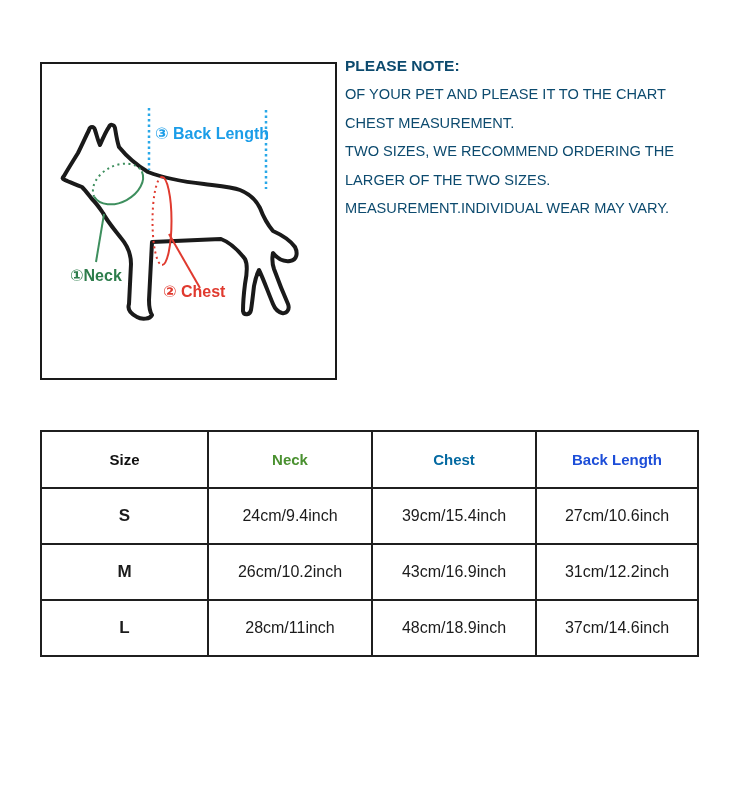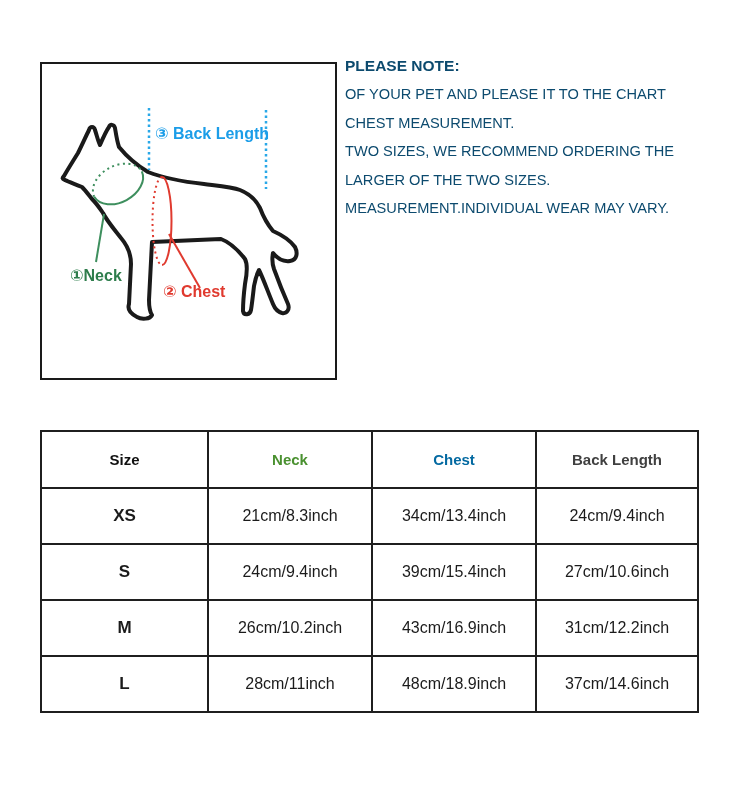--- a/index.html
+++ b/index.html
@@ -114,27 +114,21 @@
         <col style="width:167px">
         <col style="width:164px">
         <col style="width:164px">
         <col style="width:162px">
       </colgroup>
     <tbody>
       <tr>
         <th style="color: rgb(17, 17, 17);">Size</th>
         <th style="color: rgb(74, 145, 48); margin-top: 32px;">Neck</th>
         <th style="color: #0369a1;">Chest</th>
-        <th style="color: #404040;">Back Length</th>
-      </tr>
-      <tr>
-        <td class="size-col">XS</td>
-        <td>21cm/8.3inch</td>
-        <td>34cm/13.4inch</td>
-        <td>24cm/9.4inch</td>
+        <th style="color: #1d4ed8;">Back Length</th>
       </tr>
       <tr>
         <td class="size-col">S</td>
         <td>24cm/9.4inch</td>
         <td>39cm/15.4inch</td>
         <td>27cm/10.6inch</td>
       </tr>
       <tr>
         <td class="size-col">M</td>
         <td>26cm/10.2inch</td>

